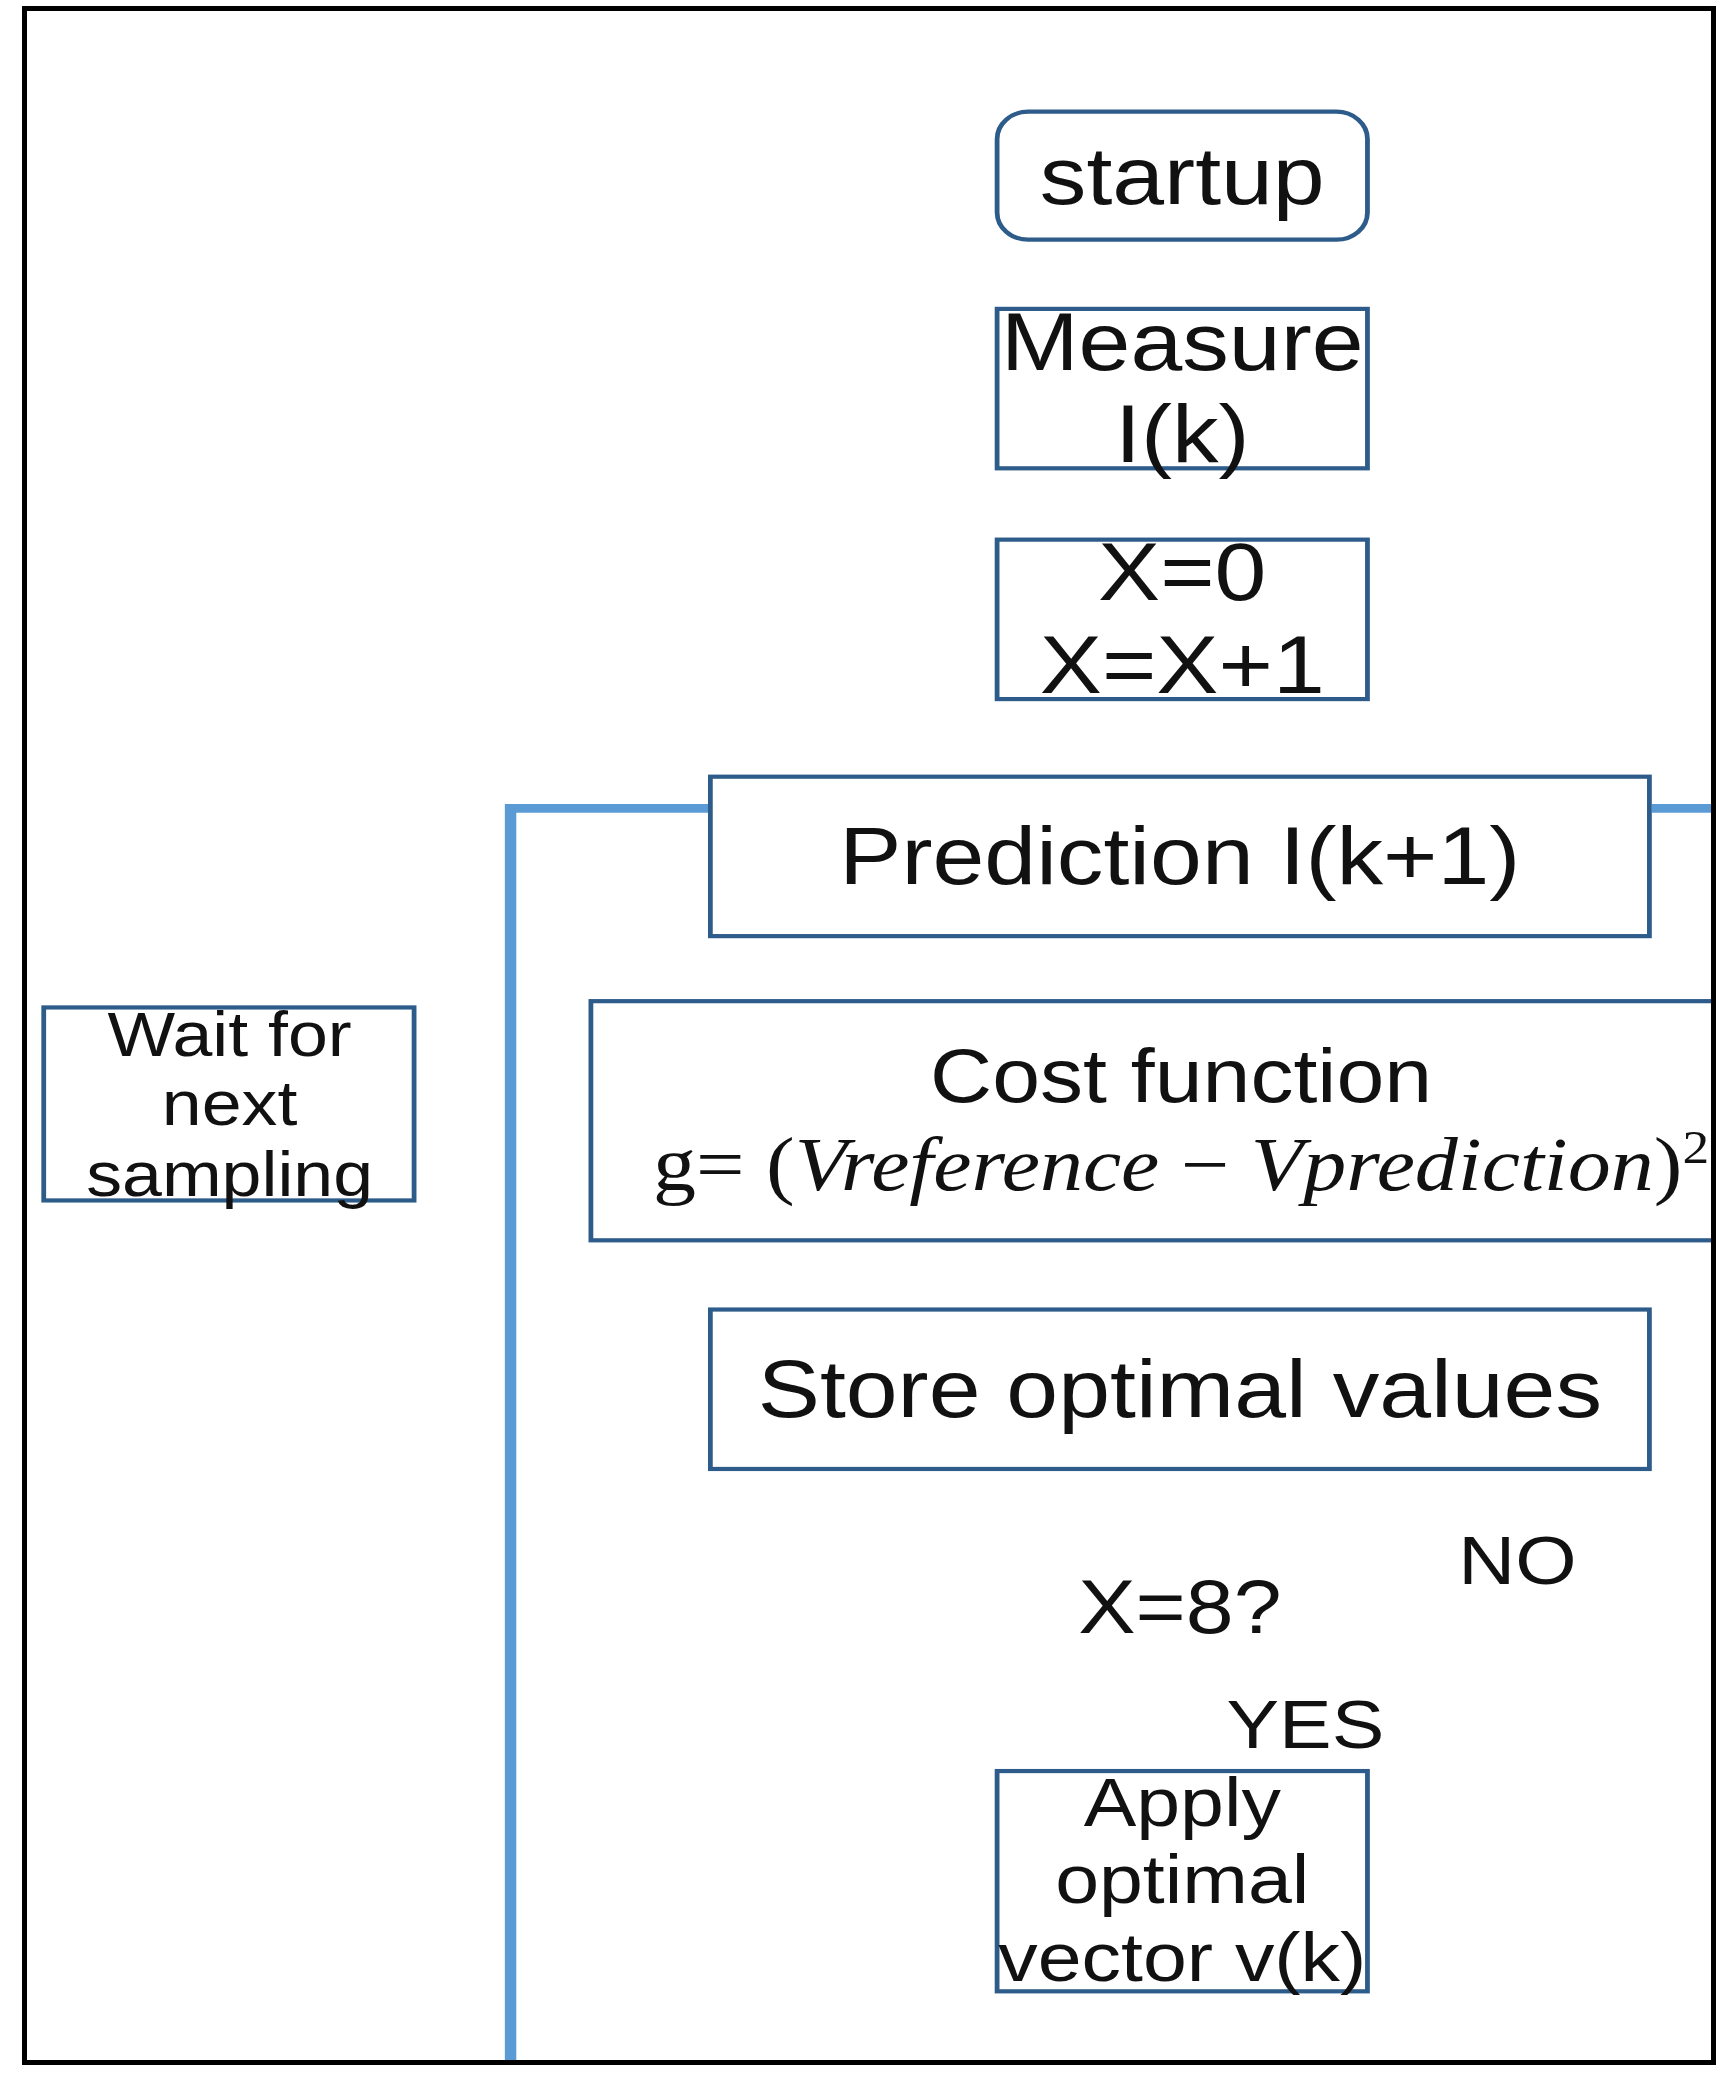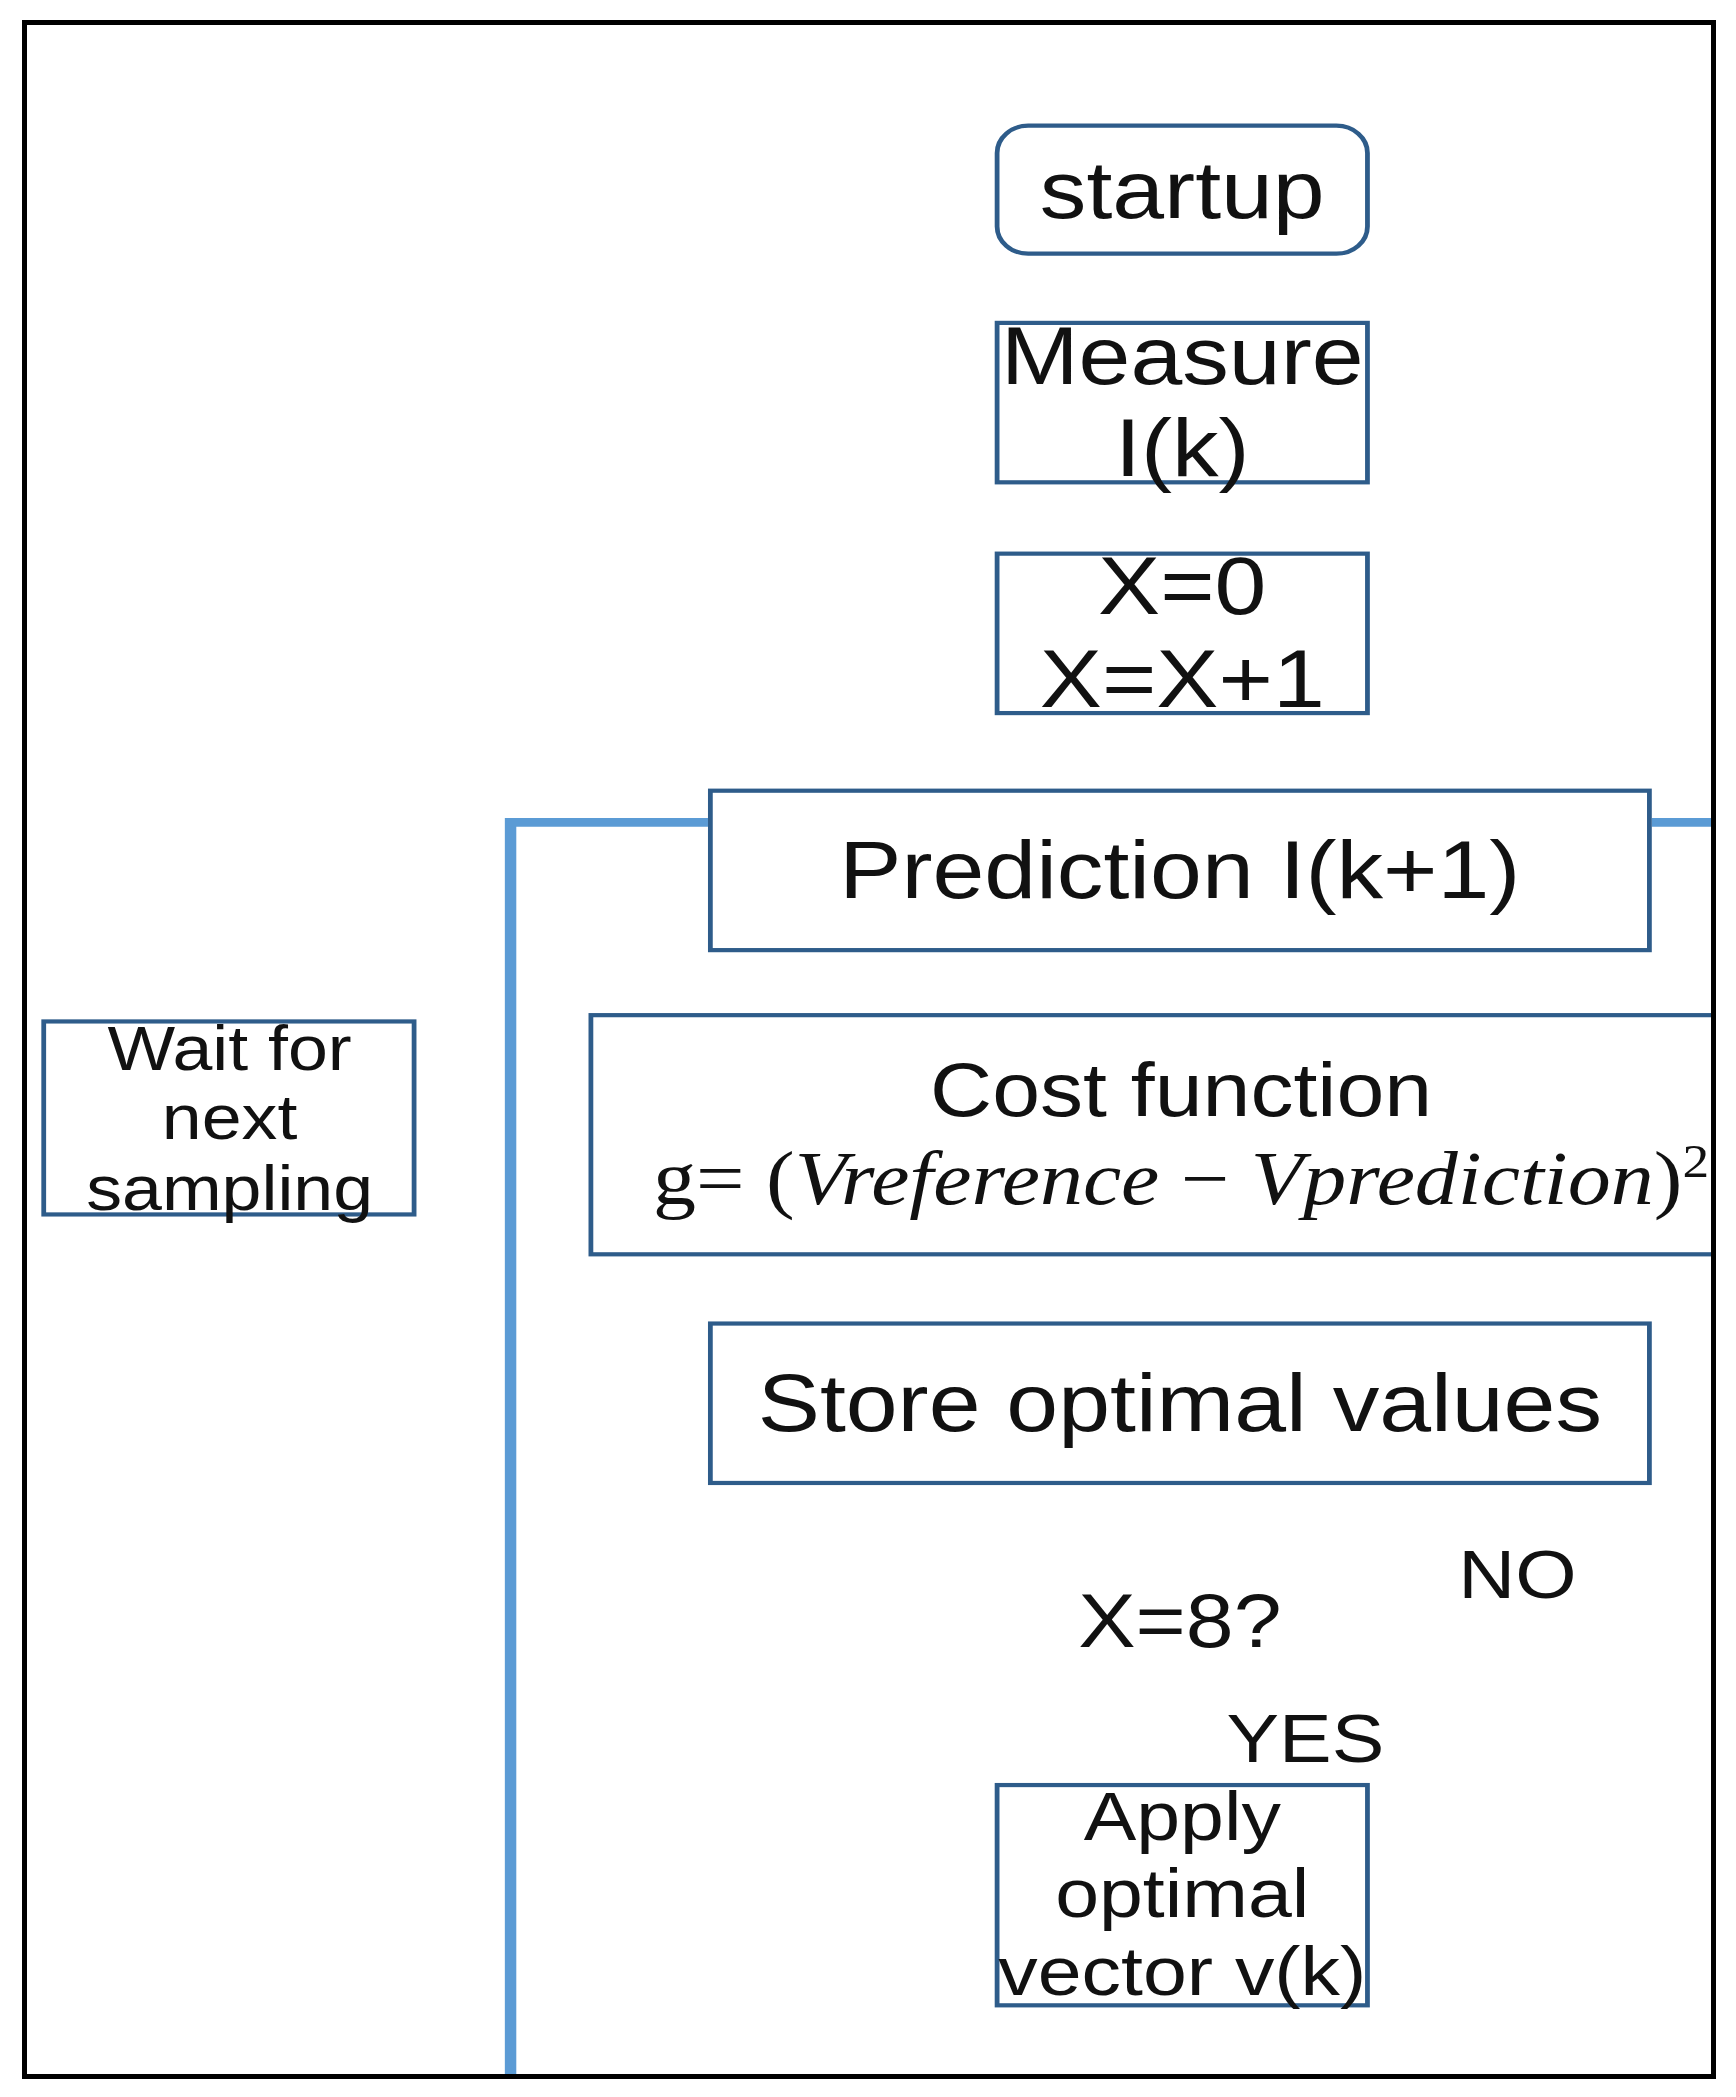--- a/index.html
+++ b/index.html
@@ -4,21 +4,21 @@
 <title>MPC Flowchart</title>
 <style>
   html,body{margin:0;padding:0;background:#ffffff;}
   body{
     width:1736px;height:2097px;
     font-family:"Liberation Sans", sans-serif;
     -webkit-font-smoothing:antialiased;
   }
   #frame{
     position:absolute;
-    left:22px;top:20px;
+    left:22px;top:6px;
     width:1694px;height:2059px;
     box-sizing:border-box;
     border:5.6px solid #000000;
     background:#ffffff;
     overflow:hidden;
   }
   svg#wires{position:absolute;left:0;top:0;width:1694px;height:2059px;overflow:visible;}
 
   .node{
     position:absolute;

